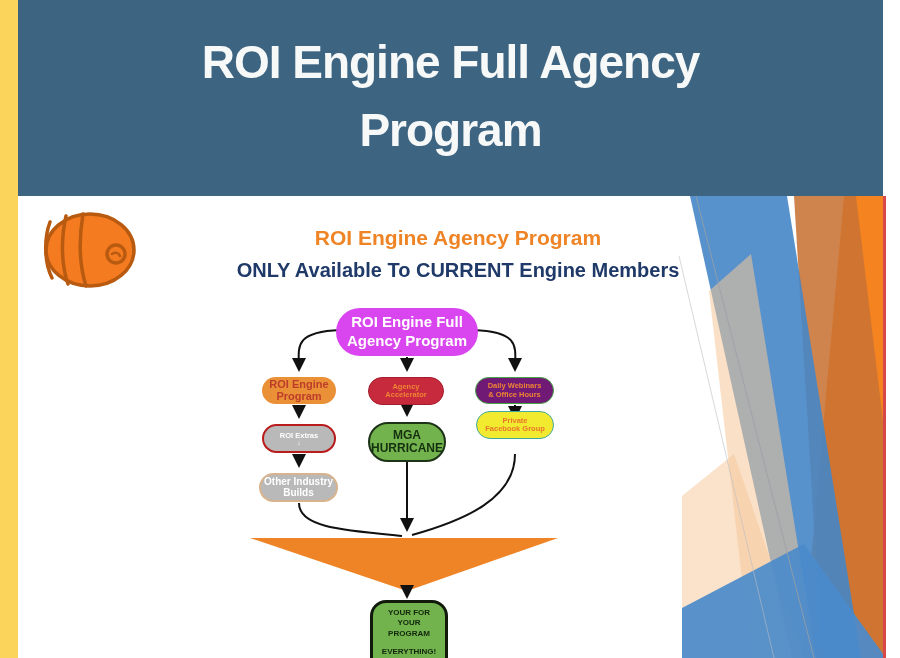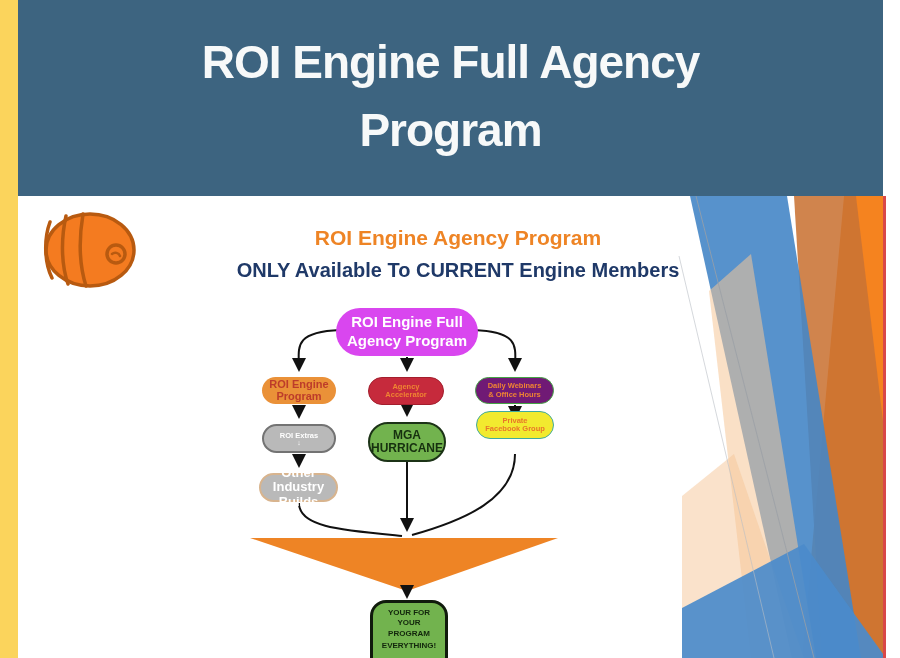--- a/index.html
+++ b/index.html
@@ -39,35 +39,35 @@
     align-items:center;justify-content:center;text-align:center;font-weight:bold;line-height:1.08;
     box-sizing:border-box;
   }
   .node-root{
     left:318px;top:112px;width:142px;height:48px;background:#d946ef;border-radius:24px;
     color:#ffffff;font-size:15px;line-height:1.25;
   }
   .node-roi-program{left:244px;top:181px;width:74px;height:27px;background:#ea9138;color:#bd3c2a;font-size:11px;}
   .node-accelerator{left:350px;top:181px;width:76px;height:28px;background:#c62a3c;color:#ef8432;font-size:7.5px;border:1px solid #a31e2d;}
   .node-webinars{left:457px;top:181px;width:79px;height:27px;background:#701a75;color:#ef8432;font-size:7.5px;border:1.5px solid #44a344;}
-  .node-extras{left:244px;top:228px;width:74px;height:29px;background:#b9b9b9;color:#ffffff;font-size:7.5px;border:2px solid #737373;}
+  .node-extras{left:244px;top:228px;width:74px;height:29px;background:#b9b9b9;color:#ffffff;font-size:7.5px;border:2px solid #b91c1c;}
   .node-extras .mini-arrow{font-size:7px;line-height:5px;}
   .node-hurricane{left:350px;top:226px;width:78px;height:40px;background:#72b34e;color:#16300f;font-size:12px;border:2px solid #1c3317;}
   .node-facebook{left:458px;top:215px;width:78px;height:28px;background:#f2ea2f;color:#e8762a;font-size:7.5px;border:1.5px solid #3faaa0;}
-  .node-industry{left:241px;top:277px;width:79px;height:29px;background:#b9b9b9;color:#ffffff;font-size:13px;border:2px solid #d8b48e;}
+  .node-industry{left:241px;top:277px;width:79px;height:29px;background:#b9b9b9;color:#ffffff;font-size:10px;border:2px solid #d8b48e;}
   .funnel-text{
     position:absolute;left:309px;top:344px;width:160px;z-index:2;text-align:center;
     color:#fdf6ee;font-size:20px;font-weight:bold;line-height:23px;letter-spacing:1px;
   }
   .result-box{
     position:absolute;left:352px;top:404px;width:78px;height:76px;z-index:2;box-sizing:border-box;
     background:#72b34e;border:3px solid #101b0c;border-radius:16px;
     color:#12260c;font-size:8px;font-weight:bold;text-align:center;line-height:1.3;padding-top:5px;
   }
-  .result-box .gap{margin-top:2px;}
+  .result-box .gap{margin-top:8px;}
 </style>
 </head>
 <body>
 
 <div class="yellow-stripe"></div>
 
 <div class="header">
   <div class="line">ROI Engine Full Agency</div>
   <div class="line">Program</div>
 </div>

